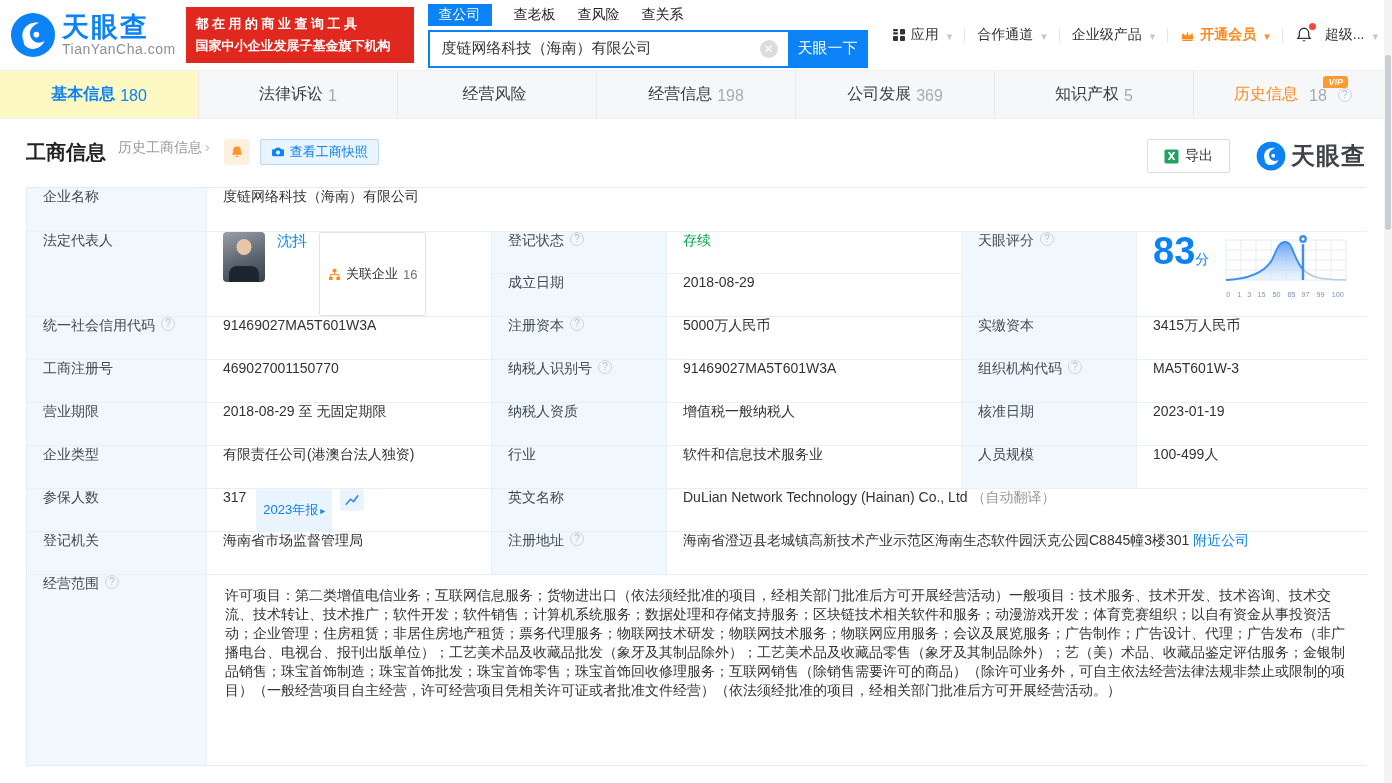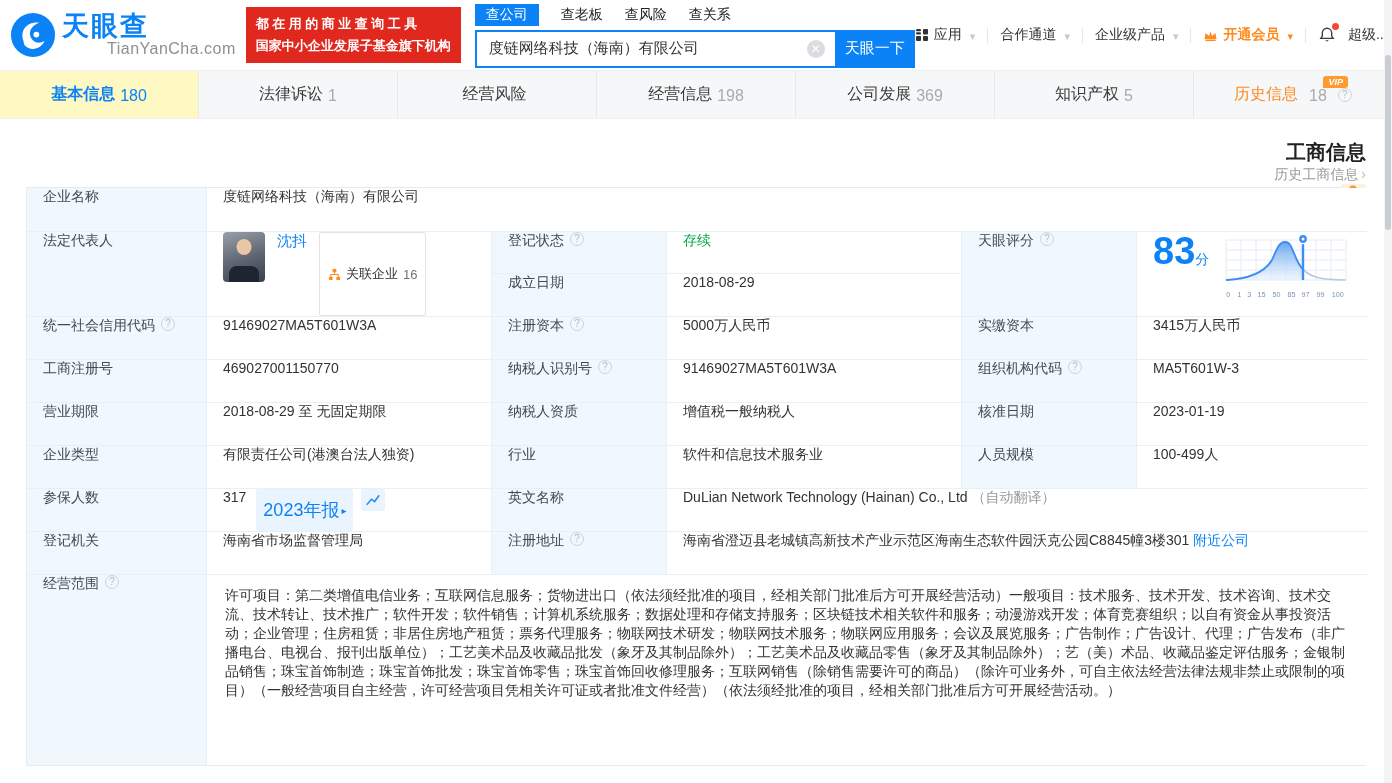--- a/index.html
+++ b/index.html
@@ -3,21 +3,21 @@
 <meta charset="utf-8">
 <style>
   * { margin:0; padding:0; box-sizing:border-box; }
   html,body { width:1392px; height:783px; overflow:hidden; background:#fff;
     font-family:"Liberation Sans","DejaVu Sans",sans-serif; color:#333; }
 
   
   .header { display:flex; align-items:center; height:70px; padding:0 14px 0 10px; position:relative; }
   .logo { display:flex; align-items:center; gap:6px; cursor:pointer; }
   .logo-cn { font-size:27px; font-weight:bold; color:#0b82f5; letter-spacing:2px; line-height:28px; }
-  .logo-domain { font-size:16px; color:#8a9096; letter-spacing:.5px;margin-left:45px; }
+  .logo-domain { font-size:14px; color:#8a9096; letter-spacing:.5px; }
   .banner { margin-left:10px; width:228px; height:56px; background:#e0281e; color:#fff;
     display:flex; flex-direction:column; justify-content:center; padding:0 10px; }
   .banner-l1 { font-size:13px; font-weight:bold; letter-spacing:3.5px; white-space:nowrap; }
   .banner-l2 { font-size:13px; font-weight:bold; margin-top:4px; white-space:nowrap; }
   .search-area { margin-left:14px; width:440px; }
   .search-tabs { display:flex; align-items:center; gap:22px; height:25px; }
   .stab { font-size:14px; color:#222; cursor:pointer; padding:2px 0; }
   .stab.active { background:#0b82f5; color:#fff; padding:2px 11px; }
   .search-row { display:flex; margin-top:2px; }
   .search-input-wrap { position:relative; width:360px; }
@@ -48,21 +48,21 @@
   .ptab .cnt { font-size:16px; color:#aaa; font-weight:normal; margin-top:2px; }
   .ptab.active .cnt { color:#0b82f5; }
   .ptab.vip { color:#ff8a1e; }
   .vip-badge { position:absolute; top:5px; right:44px; background:#ff9a2e; color:#fff; font-size:9px; font-weight:bold;
     font-style:italic; padding:1px 5px; border-radius:3px 3px 3px 0; }
   .q { display:inline-block; width:14px; height:14px; border:1px solid #ccd4db; border-radius:50%;
     color:#b4bdc6; font-size:10px; line-height:12px; text-align:center; cursor:pointer; flex:none; }
   .q::before { content:"?"; }
 
   
-  .section-head { display:flex; align-items:flex-end; padding:0 26px; margin:20px 0 14px; height:34px;flex-direction:column; }
+  .section-head { display:flex; align-items:flex-start; padding:0 26px; margin:20px 0 14px; height:34px; }
   .section-title { font-size:20px; font-weight:bold; color:#222; }
   .history-link { margin-left:12px; font-size:14px; color:#999; cursor:pointer; }
   .history-link::after { content:"›"; margin-left:3px; color:#bbb; }
   .bell-box { margin-left:14px; width:26px; height:26px; background:#fdf0dd; border-radius:4px;
     display:flex; align-items:center; justify-content:center; cursor:pointer; }
   .snapshot-btn { margin-left:10px; height:26px; display:flex; align-items:center; gap:5px; padding:0 10px;
     background:#eaf4fe; border:1px solid #b9dcfc; border-radius:2px; color:#0b82f5; font-size:13px; cursor:pointer; }
   .right-tools { margin-left:auto; display:flex; align-items:center; }
   .export-btn { height:34px; display:flex; align-items:center; gap:6px; padding:0 16px; background:#fff;
     border:1px solid #dcdcdc; border-radius:2px; font-size:14px; color:#333; cursor:pointer; }
@@ -95,21 +95,21 @@
     padding:3px 8px; font-size:13px; cursor:pointer; background:#fff; }
   .rel-badge .n { color:#737373; }
 
   .score-cell { gap:10px; padding:0 10px 0 16px; }
   .score-num { font-size:38px; font-weight:bold; color:#0b82f5; line-height:1; }
   .score-unit { font-size:14px; color:#0b82f5; }
   .chart-box { display:flex; flex-direction:column; }
   .ticks { display:flex; justify-content:space-between; width:118px; margin-left:7px; }
   .ticks span { font-size:8px; color:#7c95b5; transform:scale(.9); }
 
-  .report-badge { display:inline-flex; align-items:center; background:#eaf4ff; color:#0b82f5; font-size:18px;
+  .report-badge { display:inline-flex; align-items:center; background:#eaf4ff; color:#0b82f5; font-size:13px;
     padding:3px 7px; border-radius:2px; margin-left:10px; cursor:pointer; }
   .report-badge::after { content:"▸"; font-size:10px; margin-left:2px; }
   .trend-btn { display:inline-flex; align-items:center; justify-content:center; width:24px; height:22px;
     background:#eaf4ff; border-radius:3px; margin-left:8px; cursor:pointer; }
 
   .scope-cell { align-items:flex-start; padding:12px 18px; line-height:19px; display:block;font-family:Liberation Mono, monospace; }
 
   .scrollbar { position:fixed; right:0; top:0; width:8px; height:783px; background:#f4f4f4; }
   .scroll-thumb { position:absolute; top:55px; left:1px; width:6px; height:175px; border-radius:3px; background:#c9ced4; cursor:grab; }
 </style>

